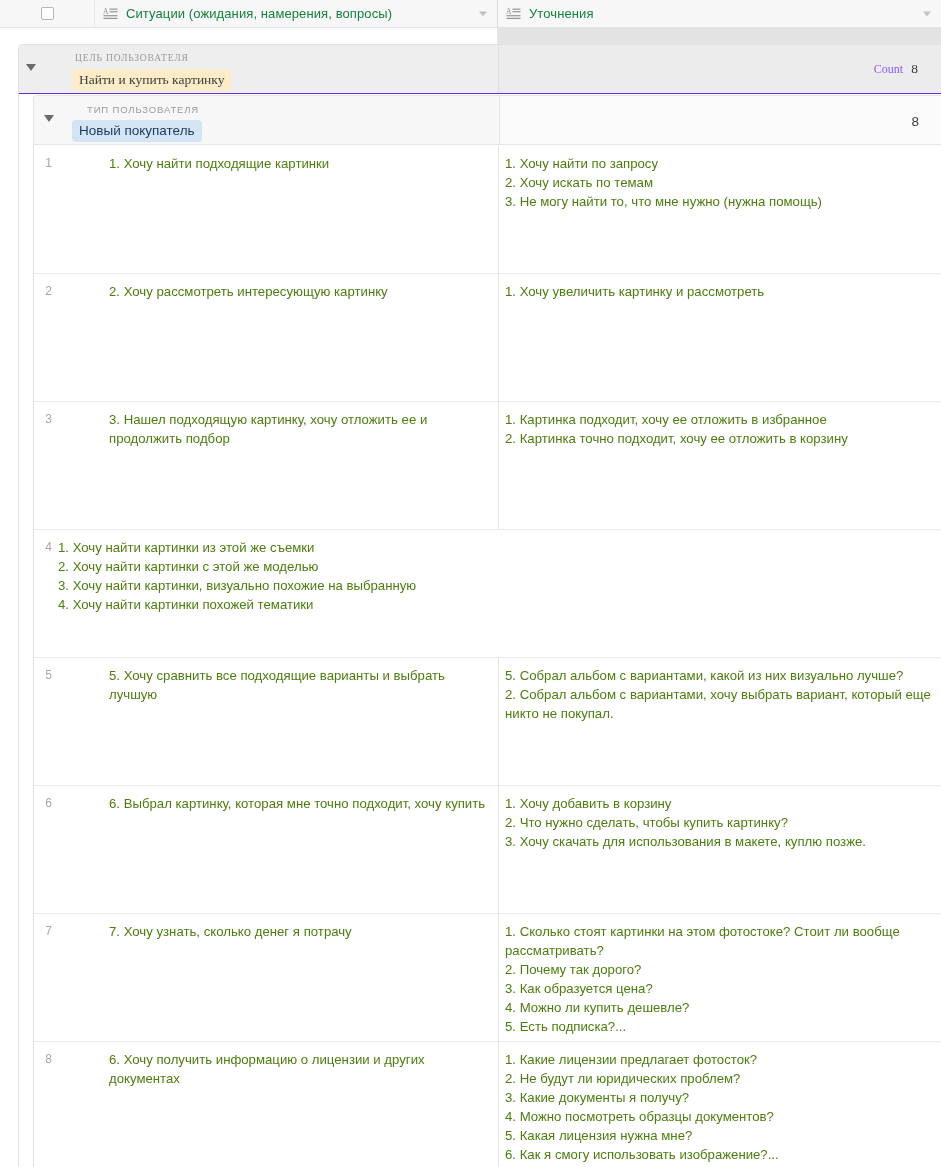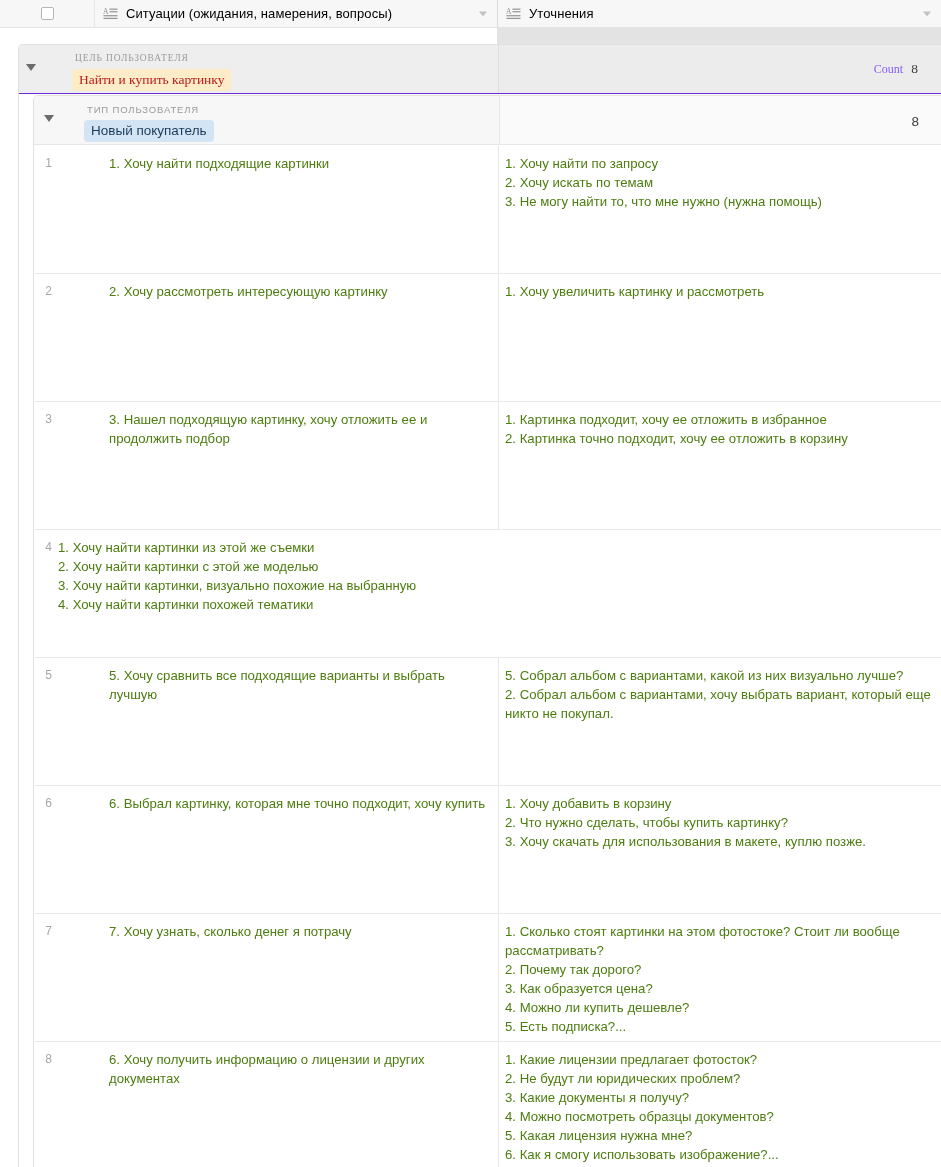--- a/index.html
+++ b/index.html
@@ -50,21 +50,21 @@
   .hdr-col1 { width: 403px; border-left: 1px solid #e6e6e6; }
   .hdr-col2 { width: 444px; border-left: 1px solid #d9d9d9; }
   .hdr-icon {
     width: 16px; height: 14px;
     margin-right: 7px;
     flex: 0 0 auto;
     display: block;
   }
   .hdr-label {
     font-size: 13px;
-    color: #000000;
+    color: #15803d;
     letter-spacing: 0.1px;
     white-space: nowrap;
     overflow: hidden;
     text-overflow: ellipsis;
   }
   .hdr-caret {
     position: absolute;
     right: 10px;
     top: 50%;
     transform: translateY(-50%);
@@ -140,21 +140,21 @@
   }
   .pill {
     position: absolute;
     display: inline-block;
     font-size: 13.5px;
     line-height: 17px;
     padding: 2px 7px 3px 7px;
     border-radius: 4px;
     white-space: nowrap;
   }
-  .pill-goal  { background: #fdecc8; color: #b91c1c; }
+  .pill-goal  { background: #fdecc8; color: #404040; }
   .pill-type  { background: #d3e5f5; color: #1b3a56; }
 
   .grp-count {
     position: absolute;
     font-size: 12.5px;
     color: #5f5f5f;
     white-space: nowrap;
     text-align: right;
   }
   .grp-count .cnt-label { color: #8b5cf6; font-size: 12px; }
@@ -305,21 +305,21 @@
     <div class="group2">
 
       <div class="g2-header">
         <div class="right-area"></div>
         <div class="divider"></div>
 
         <span class="g2-caret"></span>
 
         <span class="grp-prop-name" style="left:53px; top:8px;">ТИП ПОЛЬЗОВАТЕЛЯ</span>
 
-        <span class="pill pill-type" style="left:50px; top:24px;">Новый покупатель</span>
+        <span class="pill pill-type" style="left:38px; top:24px;">Новый покупатель</span>
 
         <span class="grp-count" style="right:23px; top:18px;">
           <span class="cnt-num">8</span>
         </span>
       </div>
 
       <div class="rows">
 
         <div class="row">
           <div class="cell-index">1</div>

